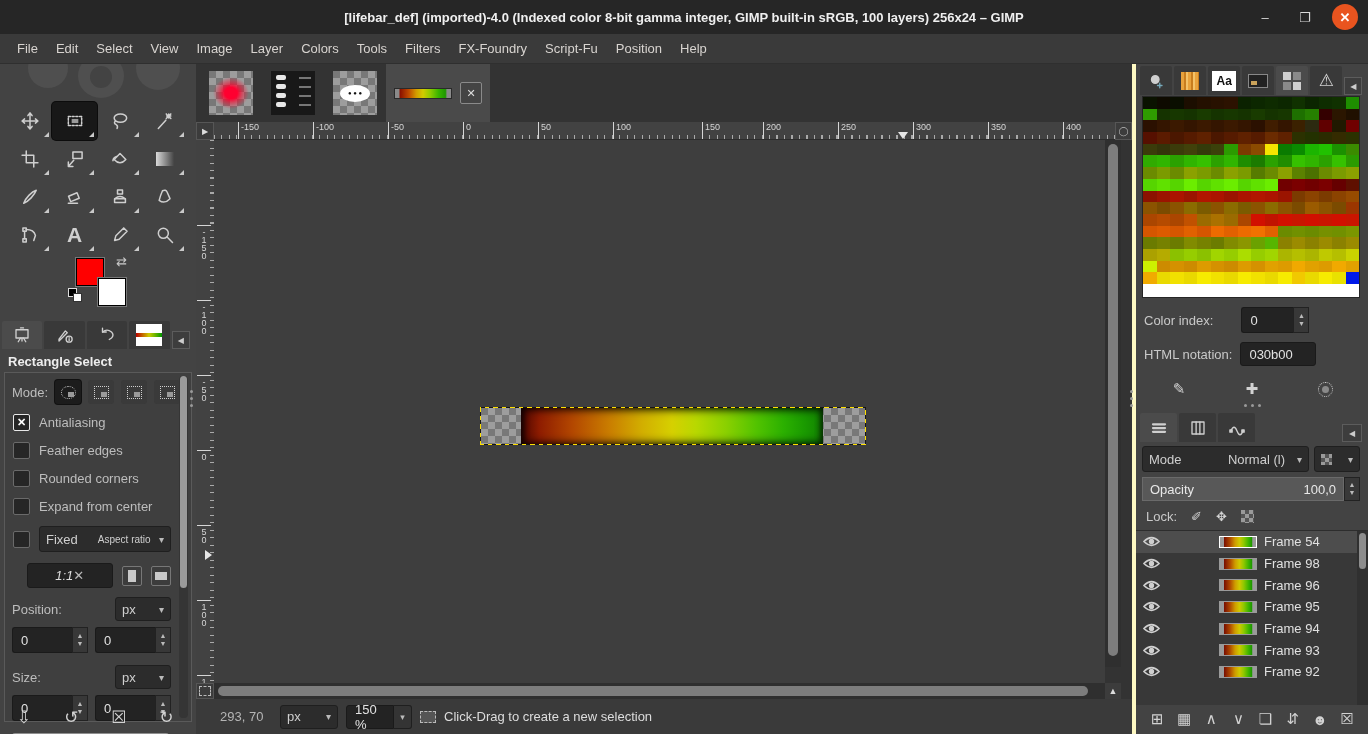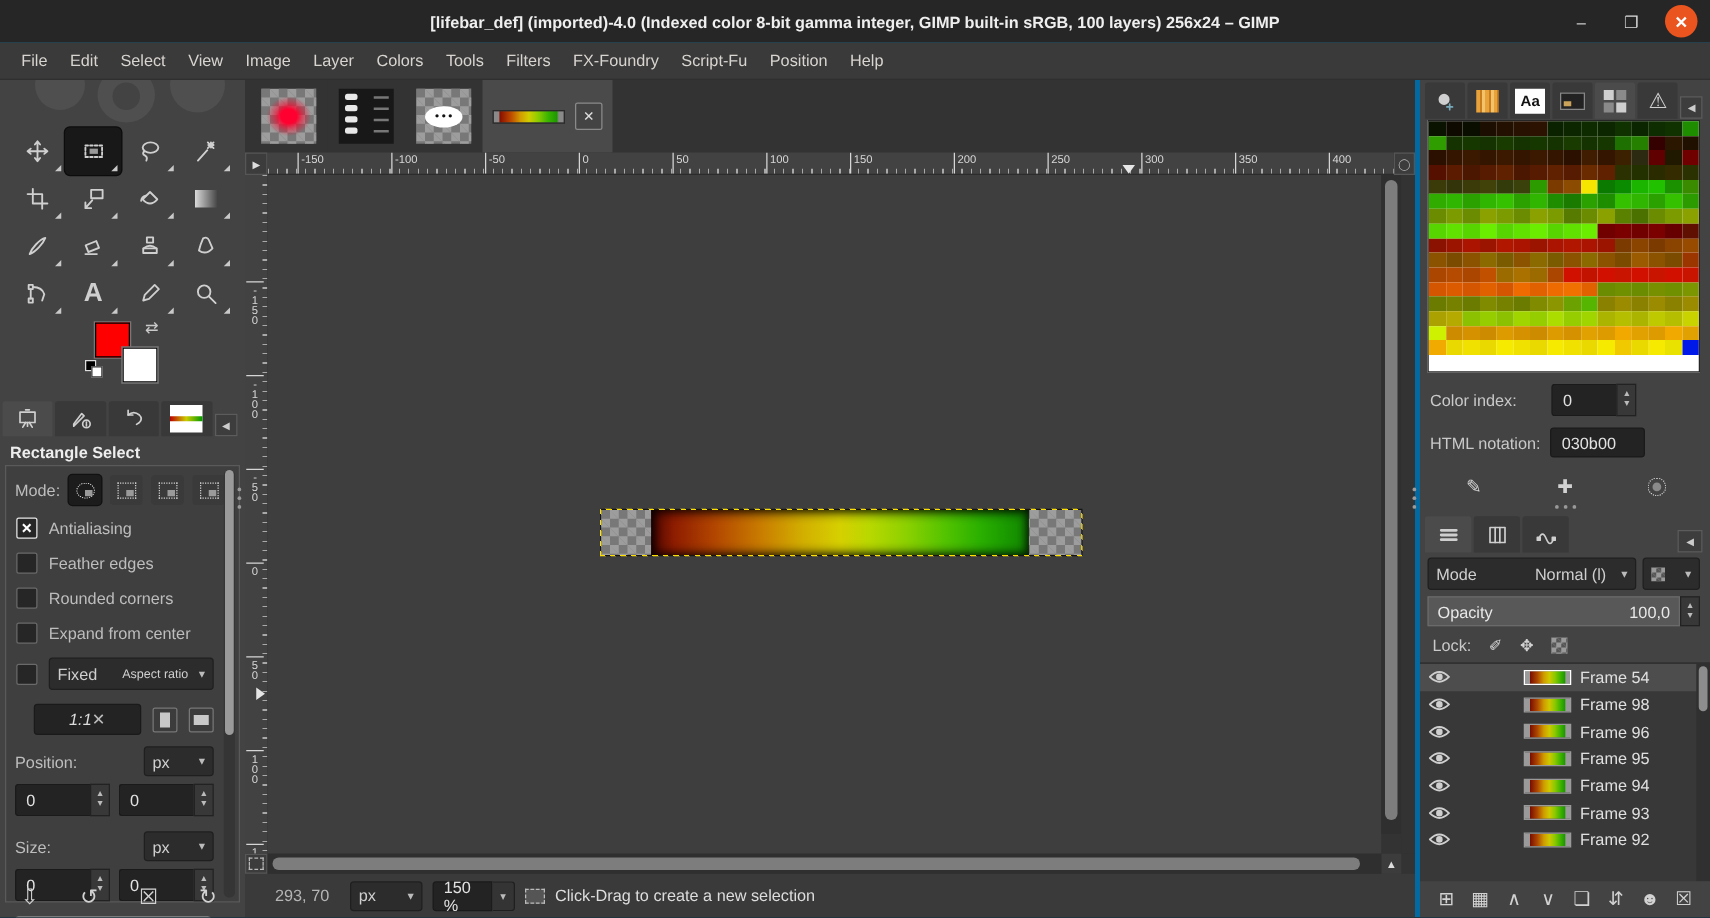--- a/index.html
+++ b/index.html
@@ -1,18 +1,18 @@
 <!DOCTYPE html>
 <html><head>
 <meta charset="utf-8">
 <style>
   html,body{margin:0;padding:0;background:#222;}
   #root{position:relative;width:1368px;height:734px;overflow:hidden;
         font-family:"Liberation Sans",sans-serif;font-size:13px;color:#ccc;
-        background:#0369a1;-webkit-user-select:none;user-select:none;}
+        background:#fef9c3;-webkit-user-select:none;user-select:none;}
   
   #titlebar{position:absolute;left:0;top:0;width:1368px;height:34px;background:#262626;
             display:flex;align-items:center;justify-content:center;}
   #titlebar .title{font-weight:bold;font-size:13px;color:#efefef;}
   .winctl{position:absolute;top:0;height:34px;display:flex;align-items:center;gap:14px;right:10px;}
   .winbtn{width:26px;height:26px;display:flex;align-items:center;justify-content:center;color:#d9d9d9;font-size:13px;}
   .closebtn{width:26px;height:26px;border-radius:50%;background:#e9541f;color:#fff;display:flex;align-items:center;justify-content:center;font-size:13px;font-weight:bold;}
   #menubar{position:absolute;left:0;top:34px;width:1368px;height:30px;background:#3a3a3a;
            display:flex;align-items:center;padding-left:8px;box-sizing:border-box;border-bottom:1px solid #2f2f2f;}
   #menubar .menu-item{padding:4px 9px;color:#d8d4d0;}
@@ -493,21 +493,21 @@
       </div>
     <div id="ruler-row">
       <div id="ruler-corner">▶</div>
       <div id="hruler">
           <span class="hlabel" style="left: 24px;">-150</span>
           <span class="hlabel" style="left: 99px;">-100</span>
           <span class="hlabel" style="left: 174px;">-50</span>
           <span class="hlabel" style="left: 249px;">0</span>
           <span class="hlabel" style="left: 324px;">50</span>
           <span class="hlabel" style="left: 399px;">100</span>
-          <span class="hlabel" style="left: 466px;">150</span>
+          <span class="hlabel" style="left: 488px;">150</span>
           <span class="hlabel" style="left: 549px;">200</span>
           <span class="hlabel" style="left: 624px;">250</span>
           <span class="hlabel" style="left: 699px;">300</span>
           <span class="hlabel" style="left: 774px;">350</span>
           <span class="hlabel" style="left: 849px;">400</span>
           <span id="hr-marker" style="left: 683.5px;"></span>
         </div>
       <div id="hruler-end">◯</div>
     </div>
     <div id="main-row">

